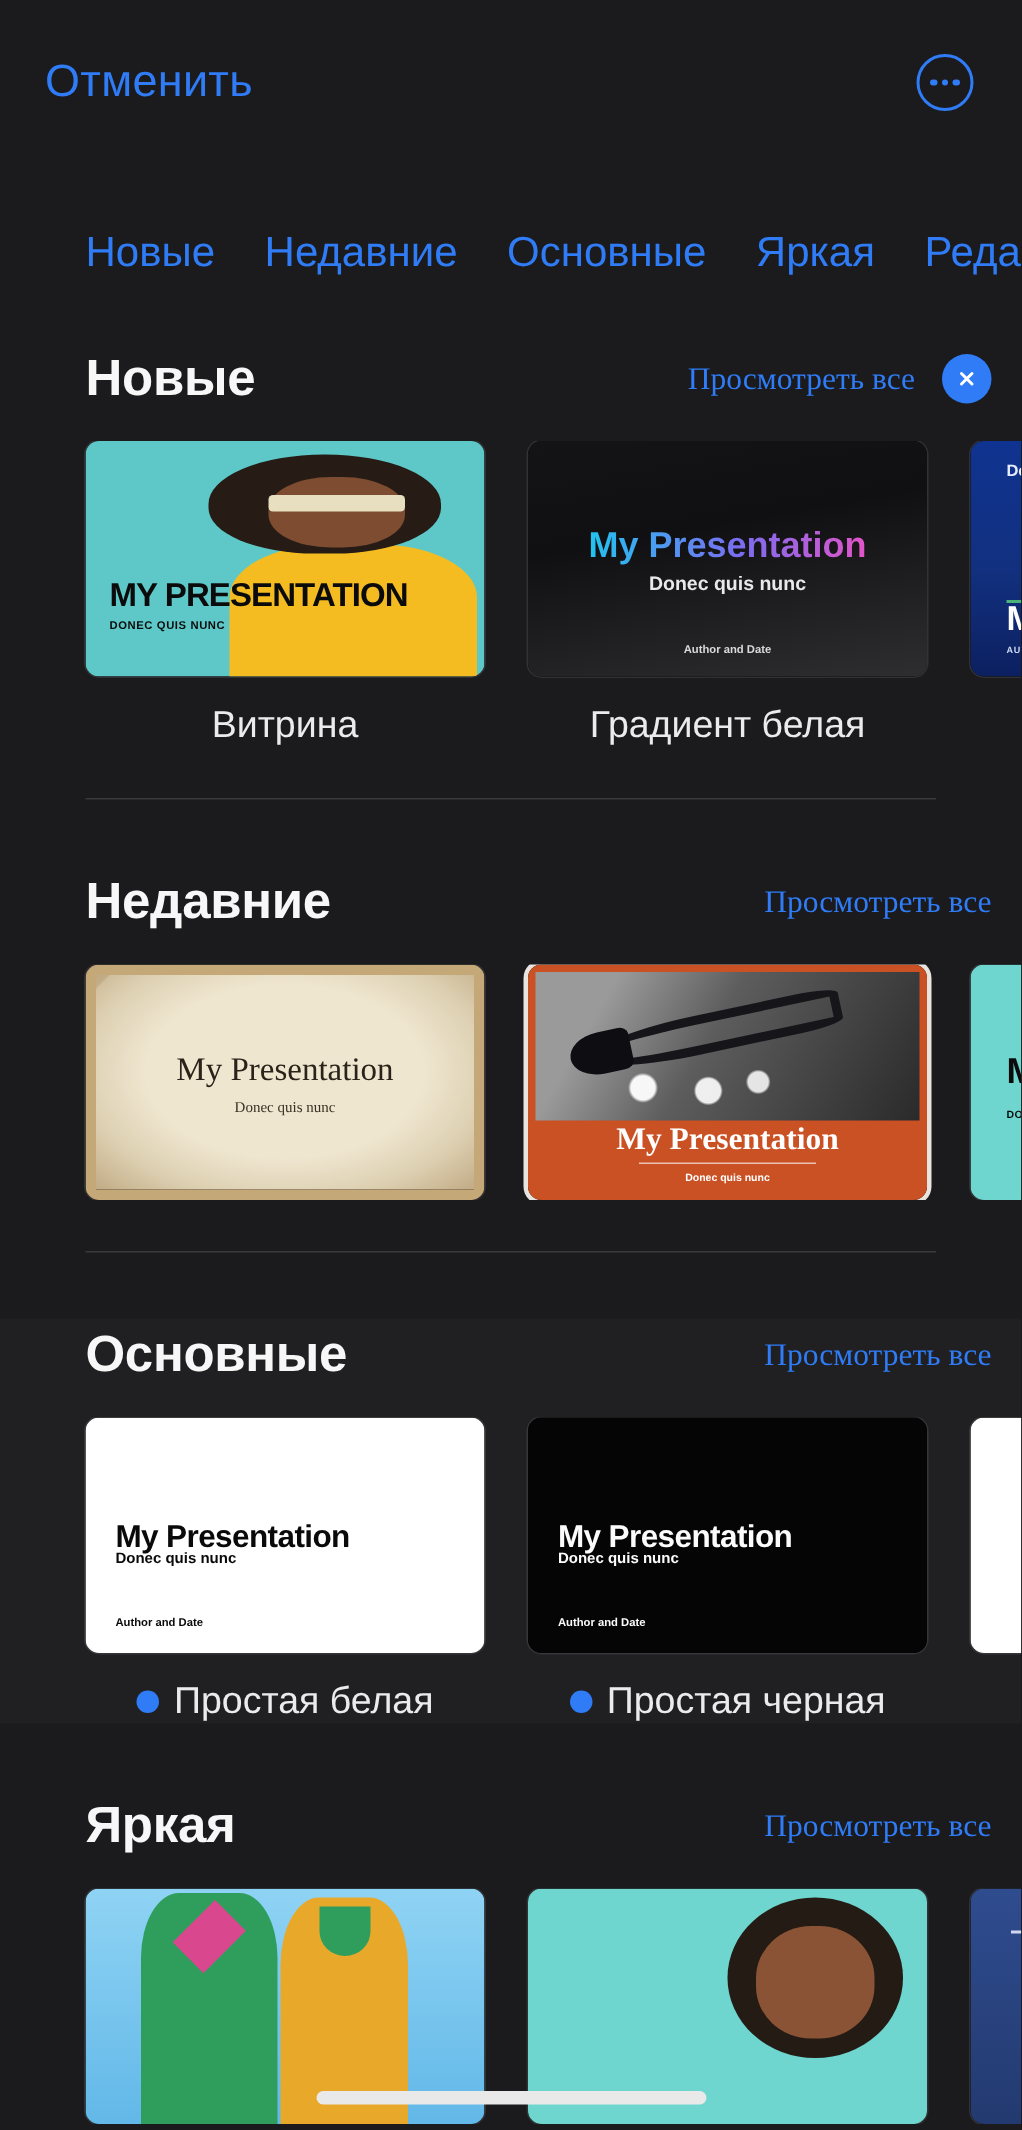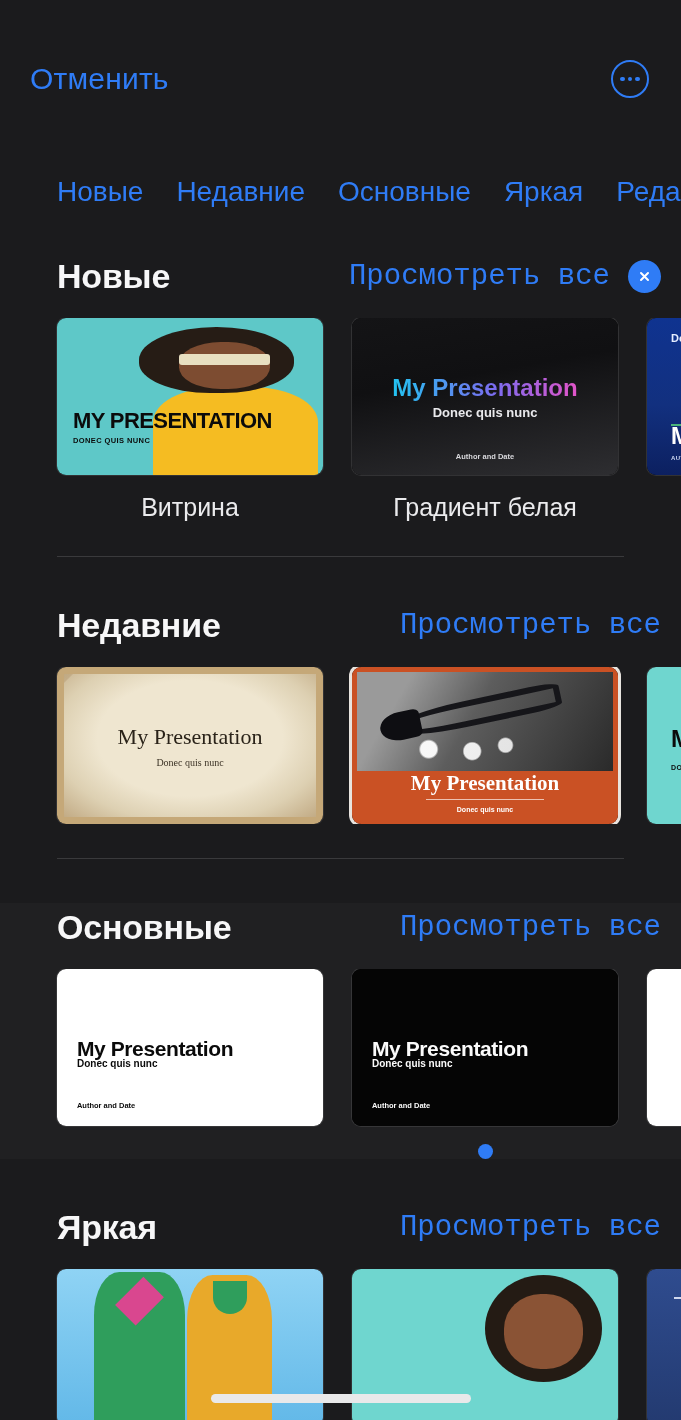--- a/index.html
+++ b/index.html
@@ -14,21 +14,20 @@
     width: 681px; height: 1420px;
     background: #1b1b1d;
     overflow: hidden;
   }
 
   
   .topbar {
     height: 110px;
     display: flex; align-items: center; justify-content: space-between;
     padding: 0 32px 0 30px;
-    margin-top: 24px;
   }
   .cancel-btn {
     color: #2f7cf6;
     font-size: 30px;
     letter-spacing: .2px;
     background: none; border: none;
     font-family: "Liberation Sans", sans-serif;
     cursor: pointer;
   }
   .more-btn {
@@ -82,24 +81,24 @@
     margin-top: 44px;
     height: 48px;
   }
   .section-title {
     font-size: 34px; font-weight: bold; color: #f7f7f8;
     letter-spacing: -0.2px;
   }
   .section-spacer { flex: 1; }
   .see-all {
     color: #2f7cf6;
-    font-size: 29px;
+    font-size: 21px;
     cursor: pointer;
     background: none; border: none;
-    font-family: Liberation Mono, monospace;
+    font-family: Liberation Serif, serif;
     text-align: right;
   }
   .close-pill {
     width: 33px; height: 33px;
     border-radius: 50%;
     background: #2f7cf6;
     margin-left: 18px;
     display: flex; align-items: center; justify-content: center;
     cursor: pointer;
     flex: none;
@@ -442,32 +441,37 @@
     <div class="row">
 
       <div class="card">
         <div class="thumb">
           <div class="sl sl-basic white">
             <div class="ttl">My Presentation</div>
             <div class="sub">Donec quis nunc</div>
             <div class="auth">Author and Date</div>
           </div>
         </div>
+        <div class="caption">
+          <span class="dot"></span>
+          <span>Простая белая</span>
+        </div>
       </div>
 
       <div class="card">
         <div class="thumb">
           <div class="sl sl-basic black">
             <div class="ttl">My Presentation</div>
             <div class="sub">Donec quis nunc</div>
             <div class="auth">Author and Date</div>
           </div>
         </div>
         <div class="caption">
           <span class="dot"></span>
+          <span>Простая черная</span>
         </div>
       </div>
 
       <div class="card partial">
         <div class="thumb">
           <div class="sl sl-basic white-partial"></div>
         </div>
       </div>
 
     </div>

